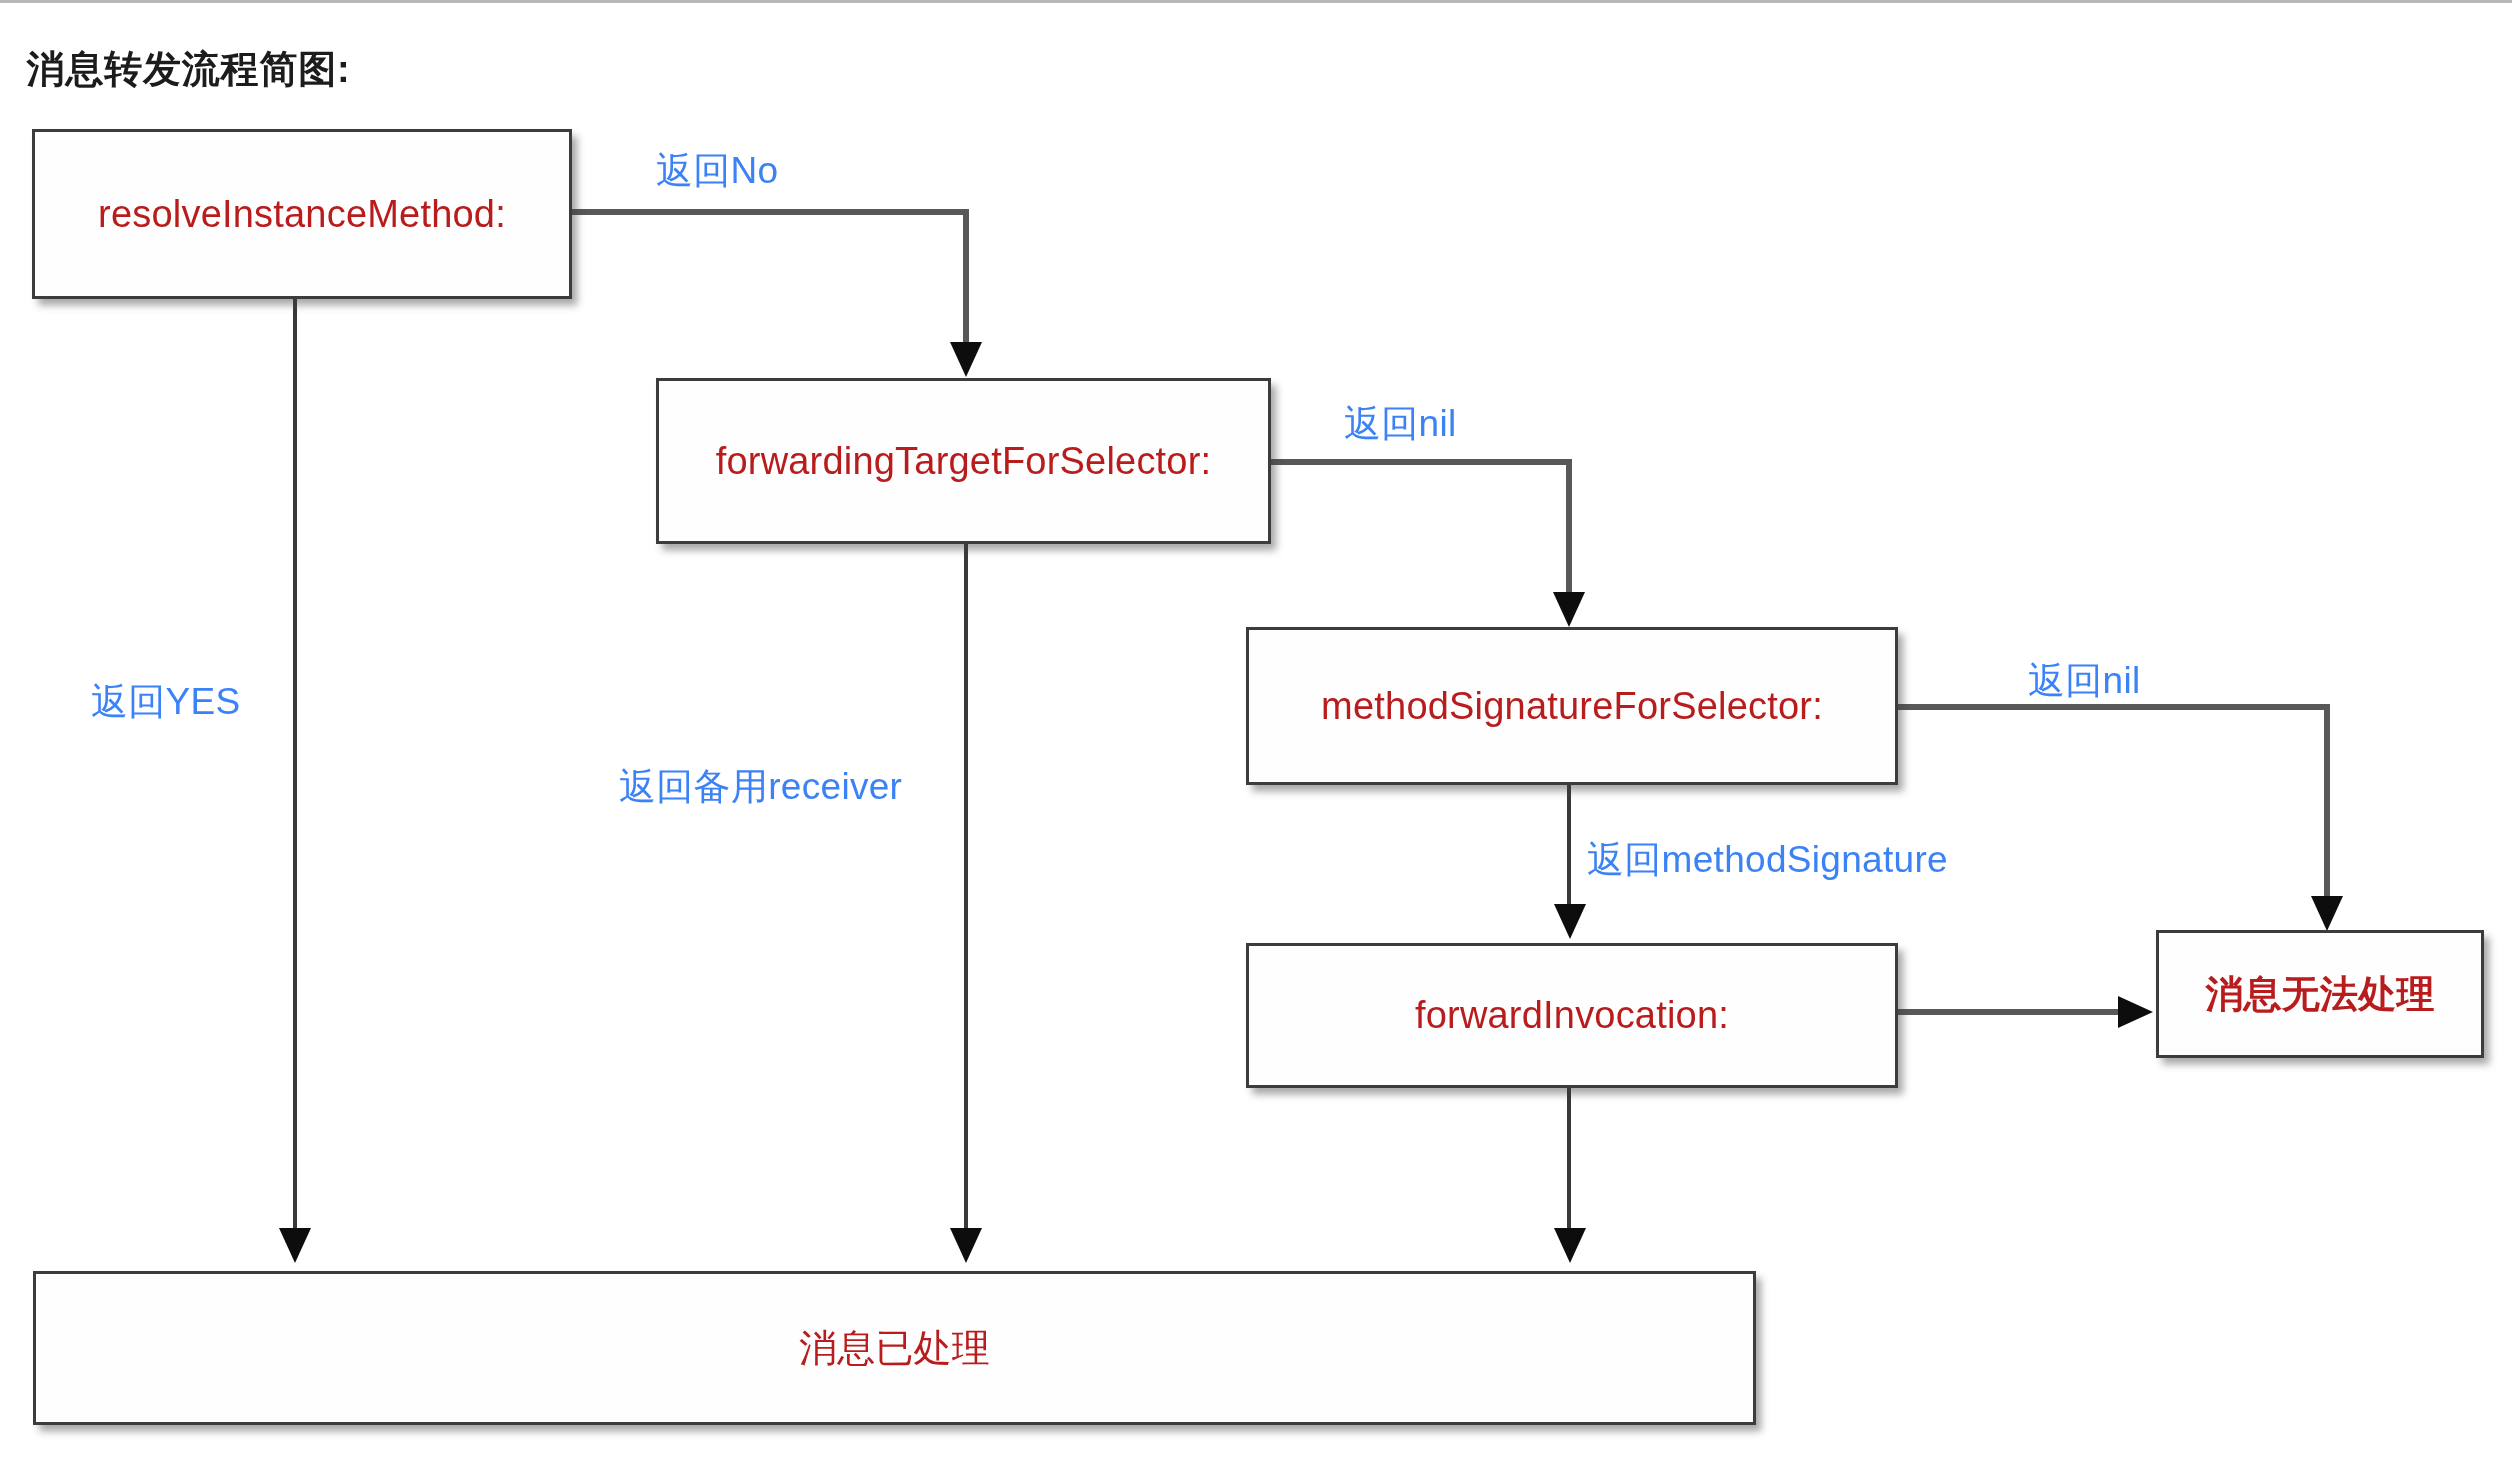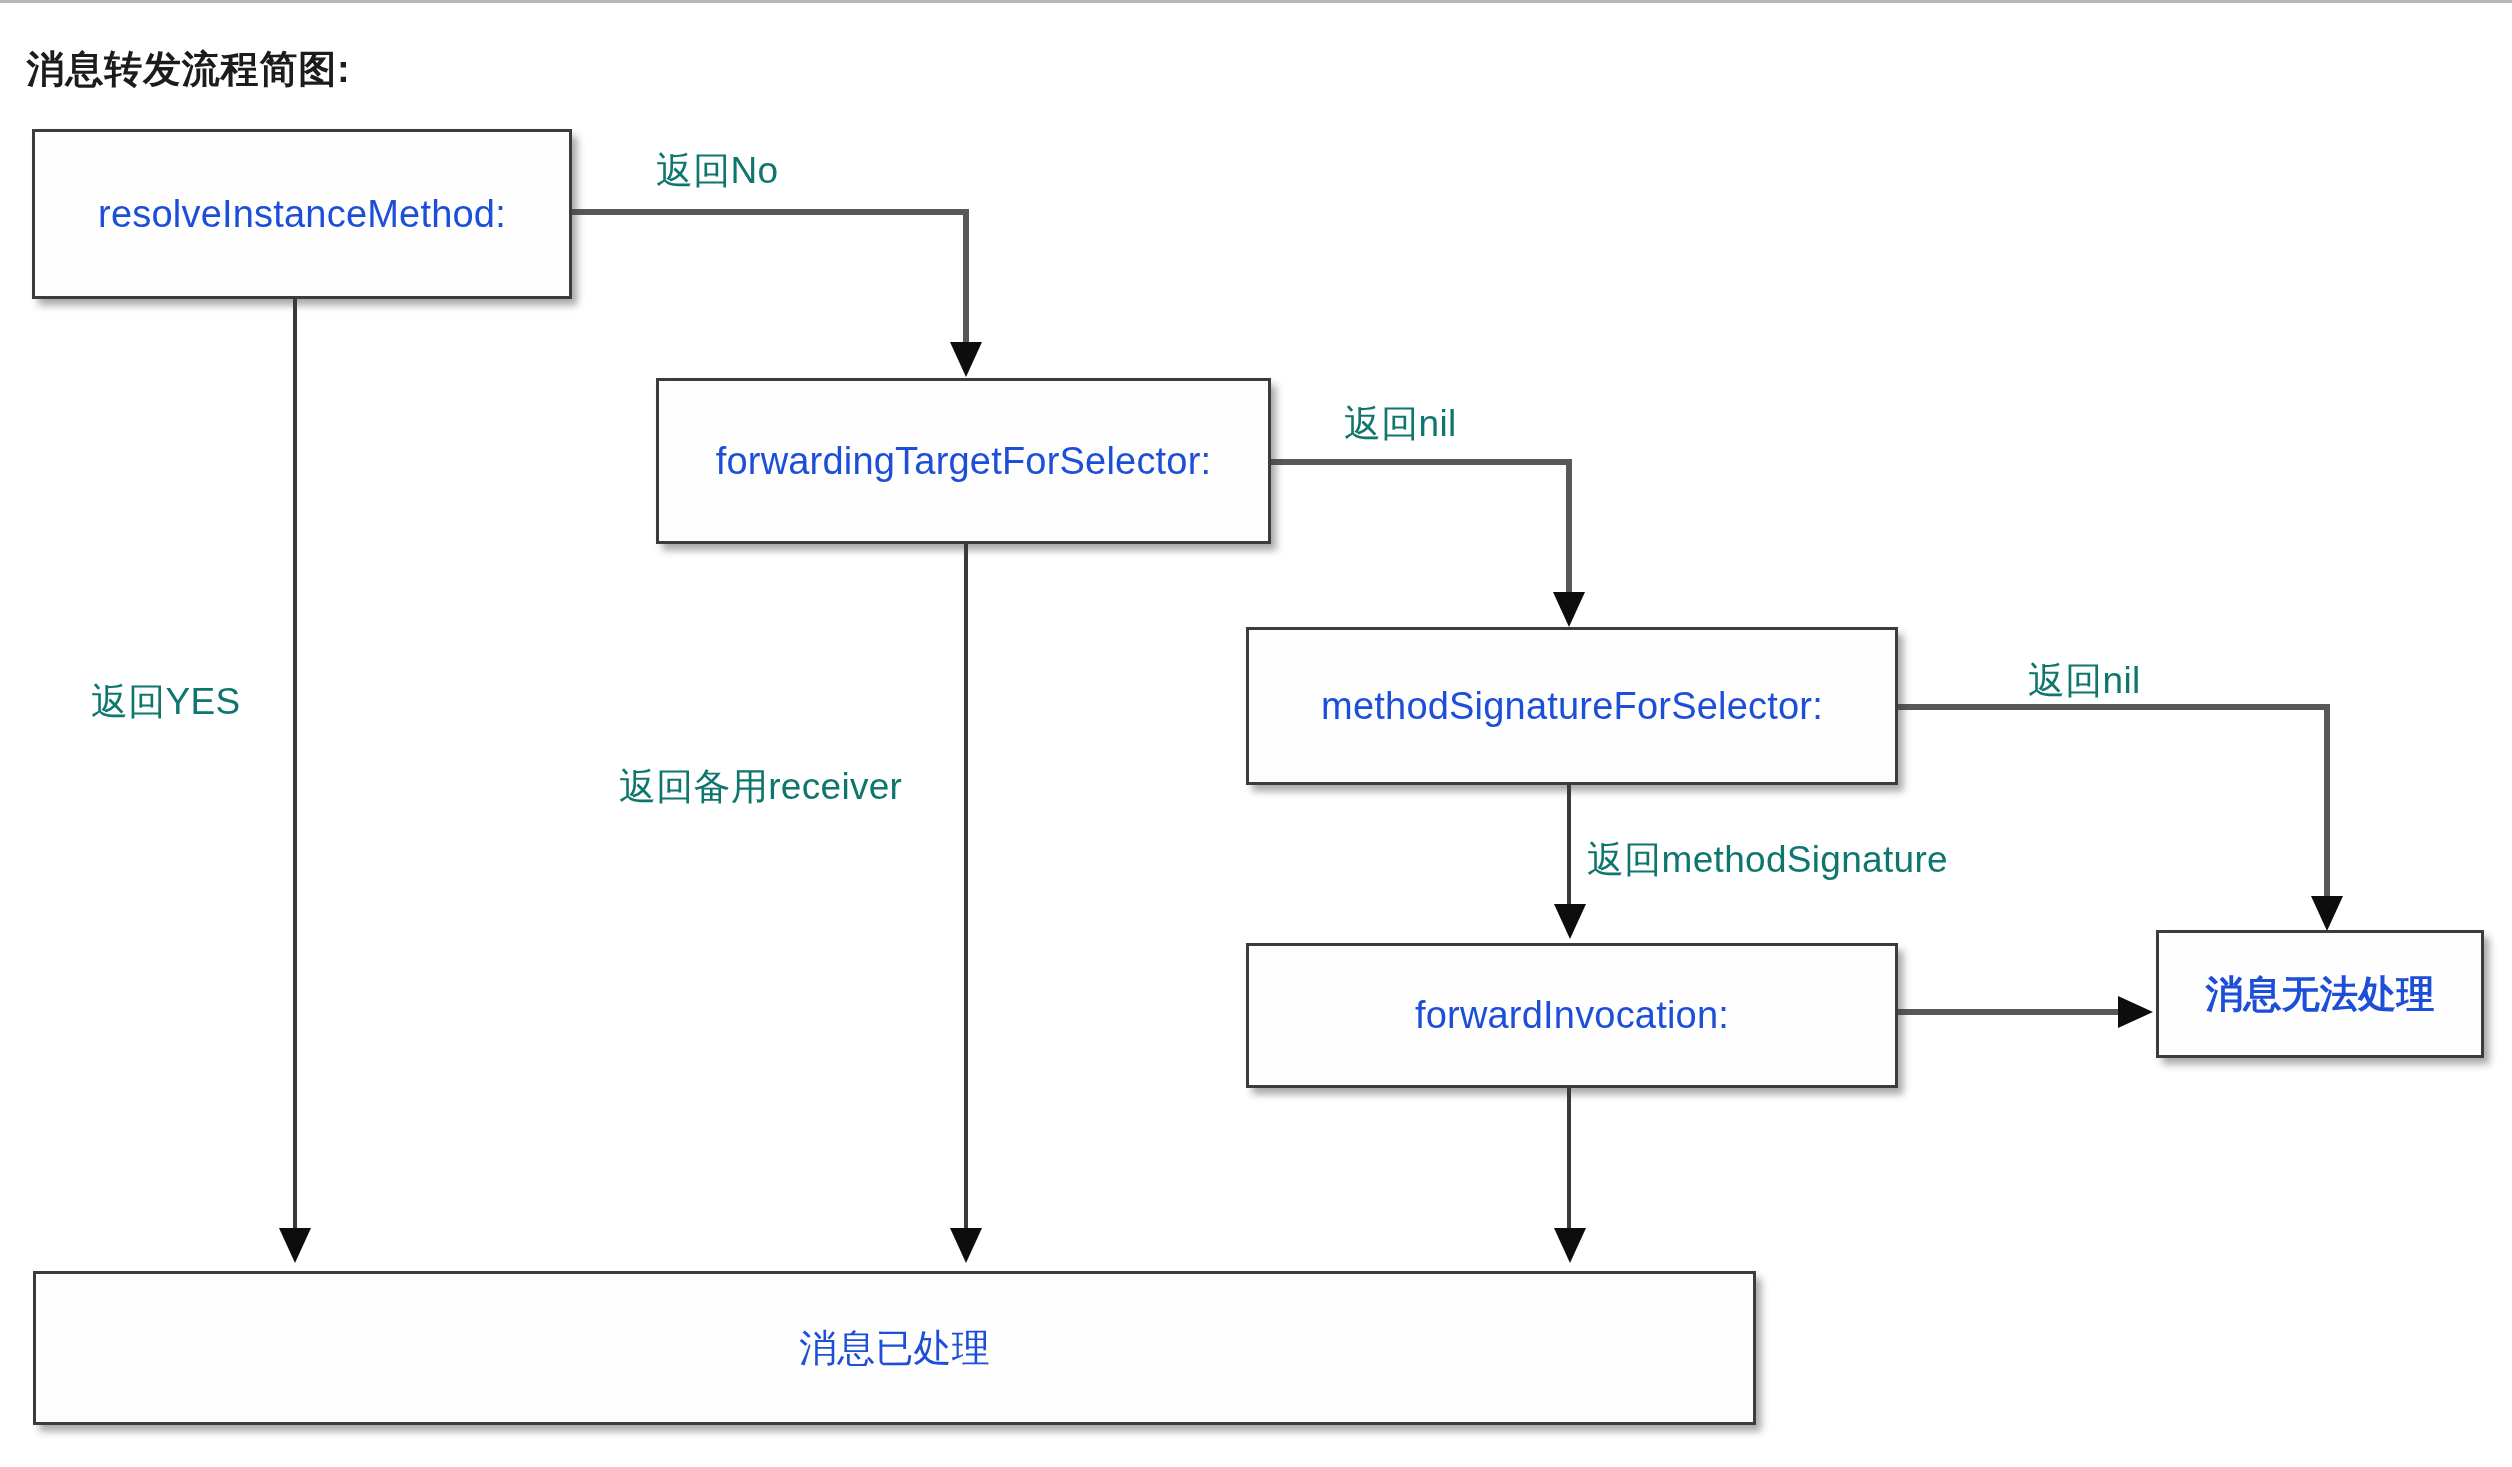--- a/index.html
+++ b/index.html
@@ -35,30 +35,30 @@
     box-sizing: border-box;
     background: #fefefe;
     border: 3.3px solid #3c3c3c;
     box-shadow: 5.8px 6.6px 7.5px rgba(60,60,60,0.45);
     display: flex;
     align-items: center;
     justify-content: center;
   }
   .node-label {
     font-size: 38px;
-    color: #1d4ed8;
+    color: #b91c1c;
     white-space: nowrap;
     text-align: center;
     letter-spacing: 0.2px;
   }
   .node-label.bold { font-weight: 700; }
   .edge-label {
     position: absolute;
     font-size: 37px;
-    color: #0f766e;
+    color: #3b82f6;
     font-weight: 500;
     white-space: nowrap;
     letter-spacing: 0.3px;
   }
   .hline {
     position: absolute;
     height: 5.8px;
     background: #585858;
   }
   .vline {

